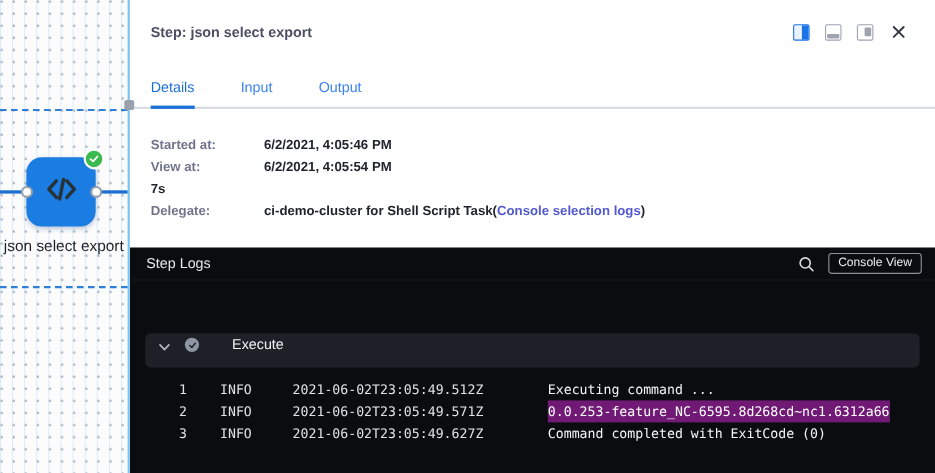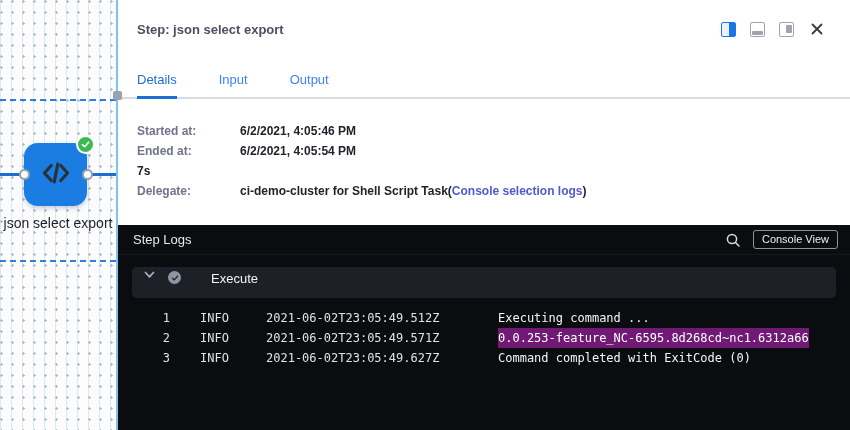--- a/index.html
+++ b/index.html
@@ -76,22 +76,22 @@
   .logs-title { font-size:13px; color:#e6e8ea; font-weight:500; }
   .logs-actions { margin-left:auto; display:flex; align-items:center; gap:12px; }
   .search-btn { display:flex; align-items:center; cursor:pointer; }
   .console-btn {
     font-size:11px; color:#edeef0; border:1px solid #8e939b; border-radius:3px;
     padding:2px 8px 3px; background:transparent; cursor:pointer;
     font-family:"Liberation Sans", sans-serif;
   }
   .logs-body { padding:12px 14px; }
   .execute-bar {
-    background:#1d2026; border-radius:5px; height:31px; display:flex; align-items:flex-start;
-    padding:4px 12px; cursor:pointer;
+    background:#1d2026; border-radius:5px; height:31px; display:flex; align-items:flex-end;
+    padding:14px 12px; cursor:pointer;margin-top:36px;
   }
   .exec-chevron { display:flex; align-items:center; }
   .exec-check {
     width:13px; height:13px; border-radius:50%; background:#8e96a3; margin-left:13px;
     display:flex; align-items:center; justify-content:center; color:#16181d; font-size:9px;
   }
   .exec-label { margin-left:30px; font-size:13px; color:#f2f3f5; }
   .log-lines { margin-top:10px; font-family:"DejaVu Sans Mono", monospace; font-size:12px; line-height:20px; color:#dfe2e6; }
   .log-line { display:flex; white-space:pre; }
   .col-num { width:38px; text-align:right; flex:0 0 38px; }
@@ -156,21 +156,21 @@
       <div class="tab">Input</div>
       <div class="tab">Output</div>
     </div>
 
     <div class="details">
       <div class="detail-row">
         <div class="detail-label">Started at:</div>
         <div class="detail-value">6/2/2021, 4:05:46 PM</div>
       </div>
       <div class="detail-row">
-        <div class="detail-label">Ended at:</div>
+        <div class="detail-label">View at:</div>
         <div class="detail-value">6/2/2021, 4:05:54 PM</div>
       </div>
       <div class="detail-row">
         <div class="detail-value">7s</div>
       </div>
       <div class="detail-row">
         <div class="detail-label">Delegate:</div>
         <div class="detail-value">
           <span>ci-demo-cluster for Shell Script Task(</span><span class="detail-link">Console selection logs</span><span>)</span>
         </div>

